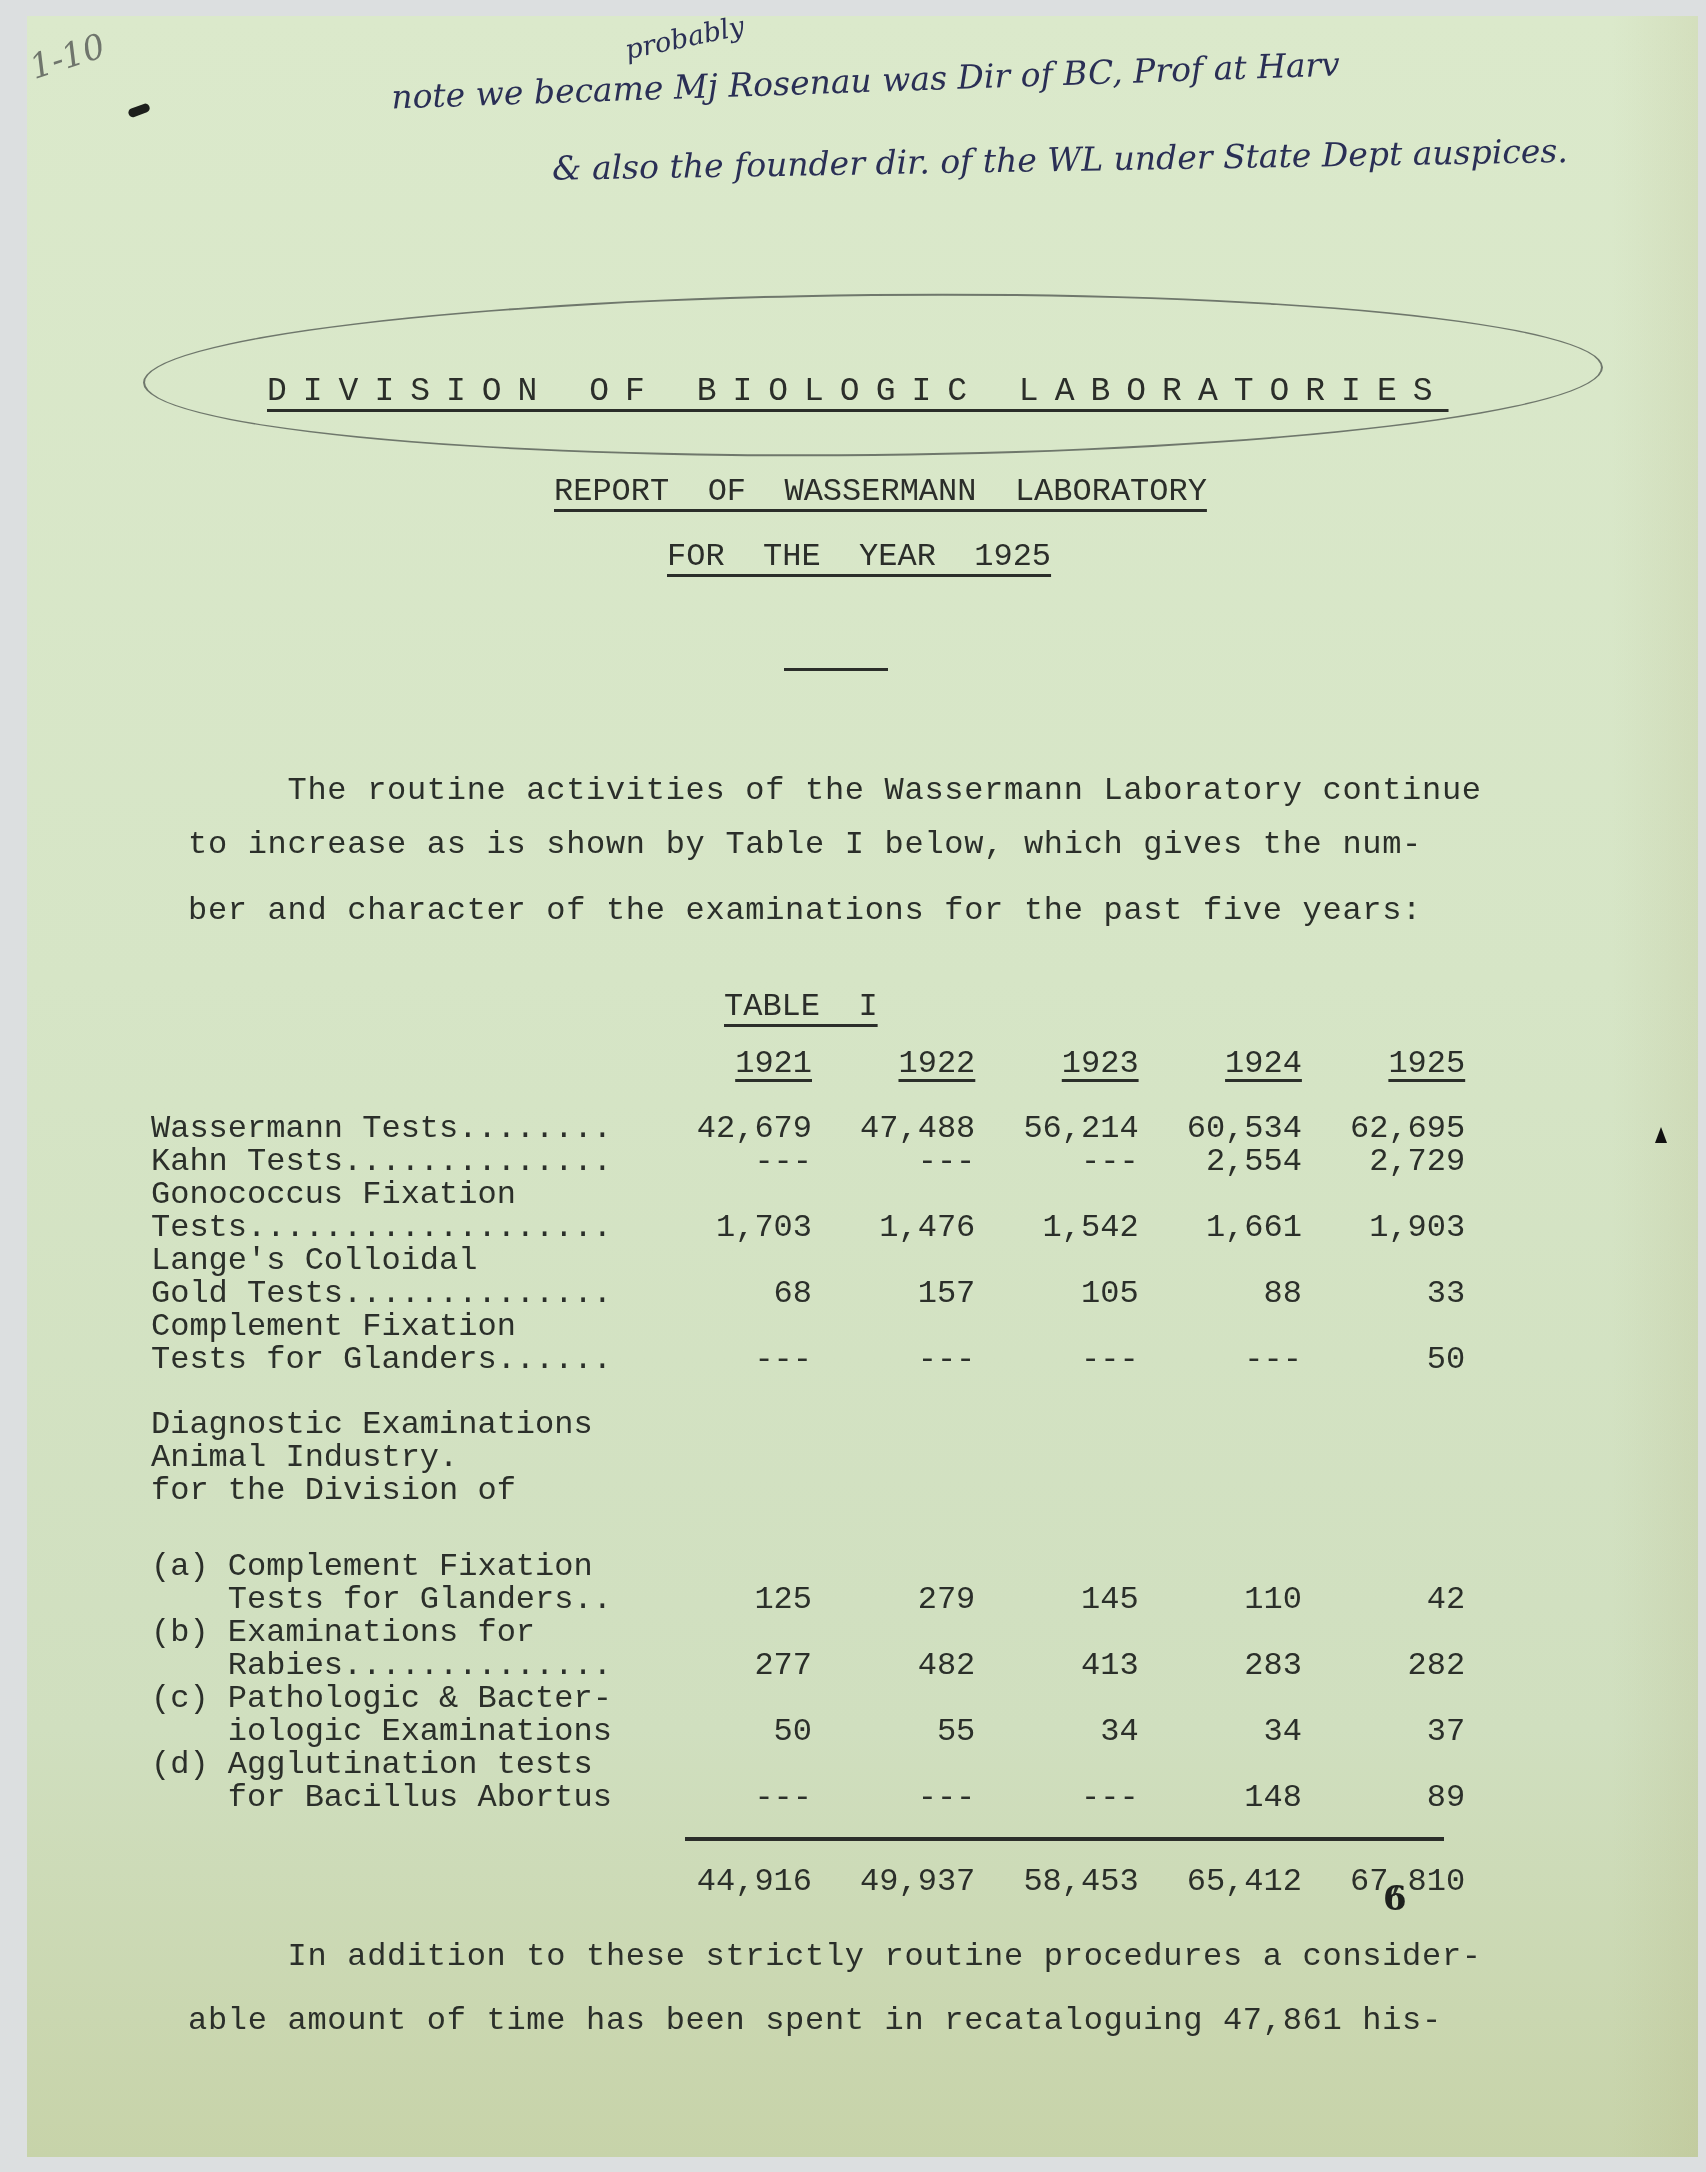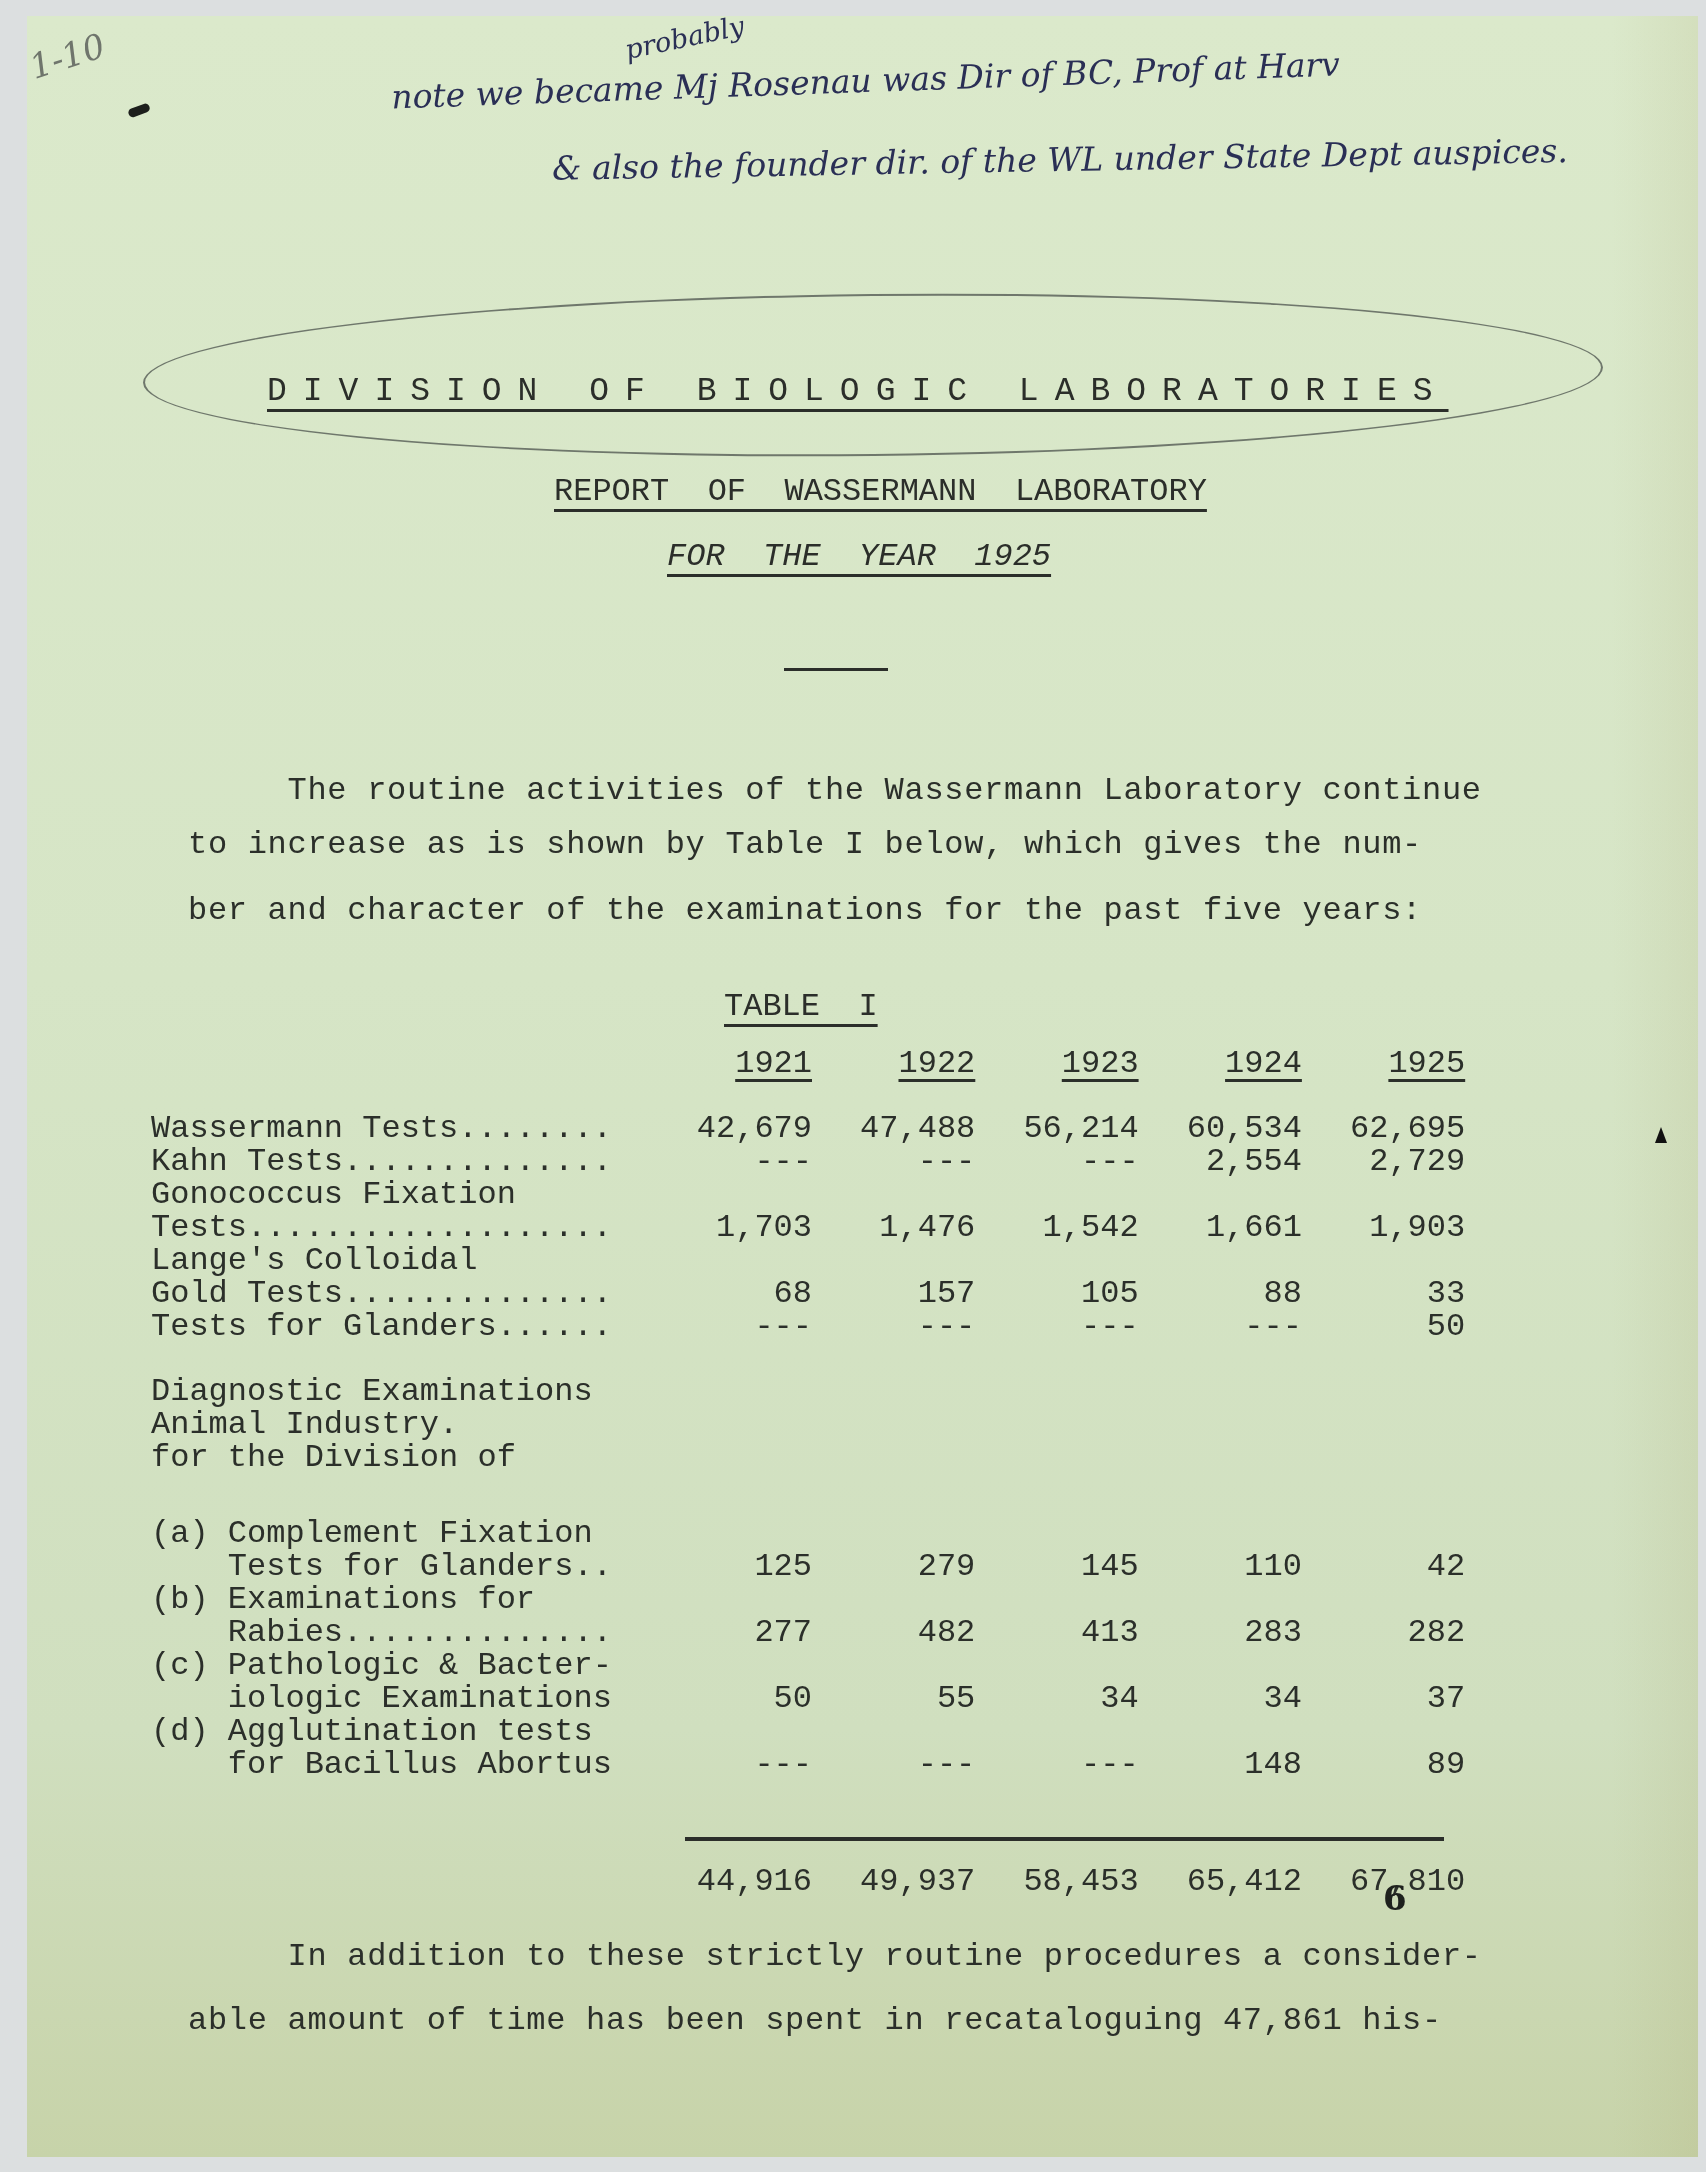--- a/index.html
+++ b/index.html
@@ -50,21 +50,21 @@
 <div class="abs" style="left:128px; top:106px; width:21.5px; height:8.6px; background:#1d1f1c; border-radius:4.3px; transform:rotate(-20deg);"></div>
 
 <div class="abs hand" style="left:624px; top:21.5px; font-size:27px; transform:rotate(-12deg);">probably</div>
 <div class="abs hand" style="left:391px; top:61px; transform:rotate(-2deg);">note we became Mj Rosenau was Dir of BC, Prof at Harv</div>
 <div class="abs hand" style="left:552px; top:140px; transform:rotate(-1deg);">&amp; also the founder dir. of the WL under State Dept auspices.</div>
 
 <div class="oval"></div>
 
 <div class="abs tw title-main ul" style="left:267px; top:373px;">DIVISION OF BIOLOGIC LABORATORIES</div>
 <div class="abs tw ul" style="left:547px; top:473px; font-size:32px; letter-spacing:0px;margin-left:7px;">REPORT  OF  WASSERMANN  LABORATORY</div>
-<div class="abs tw ul" style="left:667px; top:538px; font-size:32px; letter-spacing:0px;font-style:italic;">FOR  THE  YEAR  1925</div>
+<div class="abs tw ul" style="left:667px; top:538px; font-size:32px; letter-spacing:0px;">FOR  THE  YEAR  1925</div>
 <div class="rule" style="left:784px; top:668px; width:104px; height:2.9px;"></div>
 
 <div class="abs para" style="left:188px; top:772px;text-align:right;">     The routine activities of the Wassermann Laboratory continue</div>
 <div class="abs para" style="left:188px; top:826px;">to increase as is shown by Table I below, which gives the num-</div>
 <div class="abs para" style="left:188px; top:892px;">ber and character of the examinations for the past five years:</div>
 
 <div class="abs tw ul" style="left:724px; top:988px; font-size:32px; letter-spacing:0px;">TABLE  I</div>
 
 <table class="t">
   <tbody>
@@ -112,20 +112,24 @@
     <td class="lbl">Lange's Colloidal</td>
         <td colspan="5"></td>
   </tr>
   <tr>
     <td class="lbl">Gold Tests..............</td>
     <td class="num">68</td>
     <td class="num">157</td>
     <td class="num">105</td>
     <td class="num">88</td>
     <td class="num">33</td>
+  </tr>
+  <tr>
+    <td class="lbl">Complement Fixation</td>
+        <td colspan="5"></td>
   </tr>
   <tr>
     <td class="lbl">Tests for Glanders......</td>
     <td class="num">---</td>
     <td class="num">---</td>
     <td class="num">---</td>
     <td class="num">---</td>
     <td class="num">50</td>
   </tr>
 

